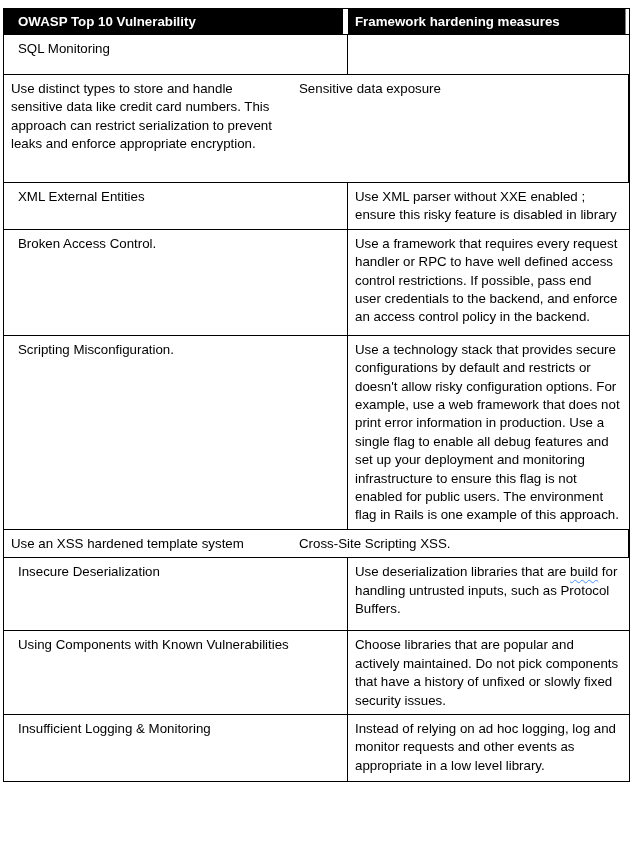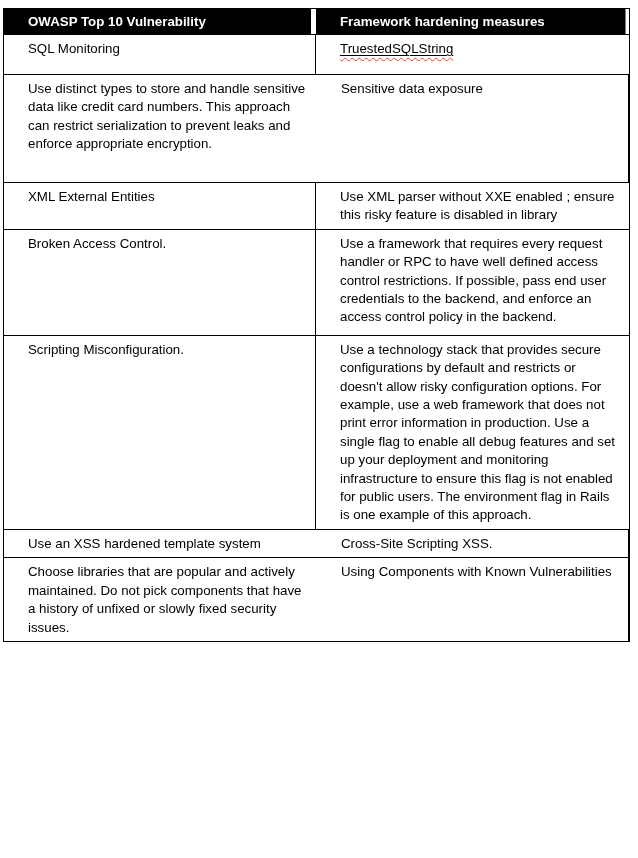--- a/index.html
+++ b/index.html
@@ -11,22 +11,22 @@
   .doc-table{
     position:absolute;left:3px;top:8px;width:627px;
     border:1.5px solid #000;box-sizing:border-box;background:#fff;
   }
   .row{display:flex;border-top:1.5px solid #000;box-sizing:border-box;}
   .row.hdr{border-top:none;}
   .cell{
     box-sizing:border-box;font-size:13.3px;line-height:18.4px;
     padding:5px 8px 4px 6px;overflow:hidden;
   }
-  .c1{width:312px;border-right:1.5px solid #000;padding-left:24px;}
-  .c2{flex:1;padding-left:24px;position:relative;}
+  .c1{width:344px;border-right:1.5px solid #000;padding-left:14px;}
+  .c2{flex:1;padding-left:7px;position:relative;}
   .hdr .cell{background:#000;color:#fff;font-weight:700;height:25px;padding-top:4px;}
   .hdr .c1{border-right:5px solid #fff;}
   .hdr .c2{box-shadow:inset -3.5px 0 0 #fff;}
   
   .h-r0{min-height:40px}.h-r1{min-height:64px}.h-r2{min-height:108px}
   .h-r3{min-height:45px}.h-r4{min-height:106px}.h-r5{min-height:193px}
   .h-r6{min-height:26px}.h-r7{min-height:73px}.h-r8{min-height:81px}
   .h-r9{min-height:67px}
   
   .wavy-red{
@@ -62,21 +62,20 @@
 
 <div class="doc-table">
 
   <div class="row hdr">
     <div class="cell c1">OWASP Top 10 Vulnerability</div>
     <div class="cell c2">Framework hardening measures</div>
   </div>
 
   <div class="row h-r0">
     <div class="cell c1">SQL Monitoring</div>
-    <div class="cell c2"><span class="wavy-red"><span class="solid-ul">TruestedSQLString</span></span></div>
   </div>
 
 
   <div class="row h-r2">
     <div class="cell c2">Use distinct types to store and handle sensitive data like credit card numbers. This approach can restrict serialization to prevent leaks and enforce appropriate encryption.</div>
     <div class="cell c1">Sensitive data exposure</div>
   </div>
 
   <div class="row h-r3">
     <div class="cell c1">XML External Entities</div>
@@ -91,20 +90,28 @@
   <div class="row h-r5">
     <div class="cell c1">Scripting Misconfiguration.</div>
     <div class="cell c2">Use a technology stack that provides secure configurations by default and restricts or doesn't allow risky configuration options. For example, use a web framework that does not print error information in production. Use a single flag to enable all debug features and set up your deployment and monitoring infrastructure to ensure this flag is not enabled for public users. The environment flag in Rails is one example of this approach.</div>
   </div>
 
   <div class="row h-r6">
     <div class="cell c2">Use an XSS hardened template system</div>
     <div class="cell c1">Cross-Site Scripting XSS.</div>
   </div>
 
+  <div class="row h-r7">
+    <div class="cell c1">Insecure Deserialization</div>
+    <div class="cell c2"><span>Use deserialization libraries that are </span><span class="wavy-blue">build</span><span> for handling untrusted inputs, such as Protocol Buffers.</span></div>
+  </div>
 
   <div class="row h-r8">
+    <div class="cell c1">Using Components with Known Vulnerabilities</div>
     <div class="cell c2">Choose libraries that are popular and actively maintained. Do not pick components that have a history of unfixed or slowly fixed security issues.</div>
-    <div class="cell c1">Using Components with Known Vulnerabilities</div>
   </div>
 
+  <div class="row h-r9">
+    <div class="cell c1">Insufficient Logging &amp; Monitoring</div>
+    <div class="cell c2">Instead of relying on ad hoc logging, log and monitor requests and other events as appropriate in a low level library.</div>
+  </div>
 
 </div>
 
 </body></html>

